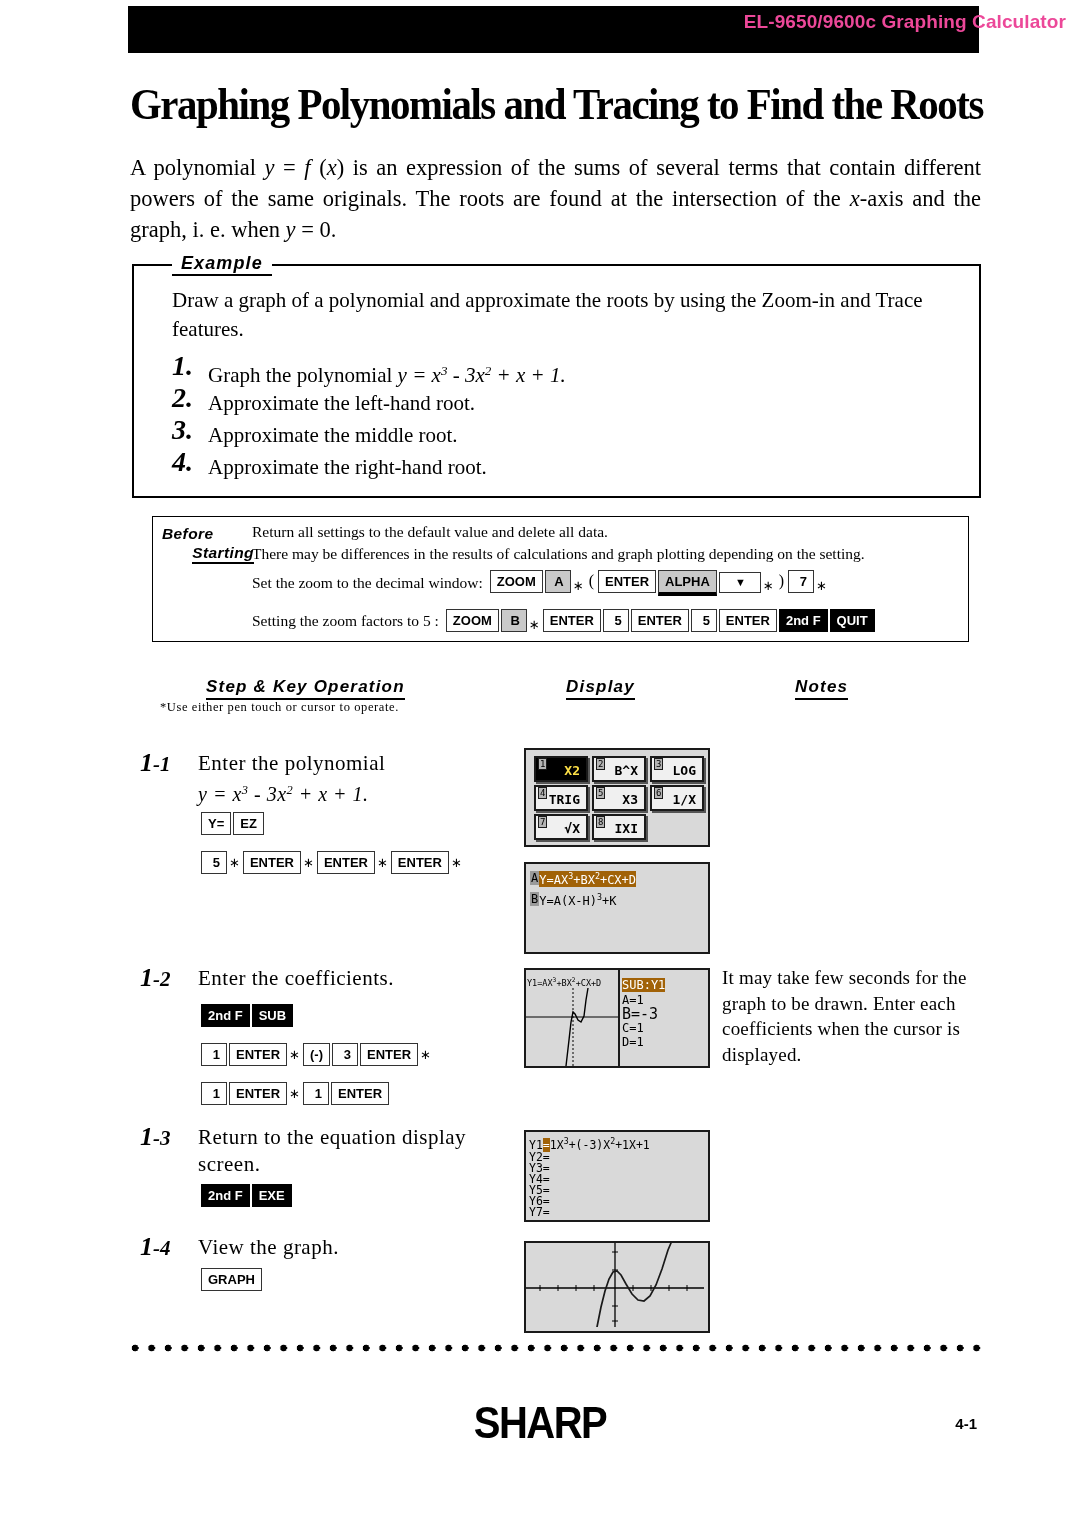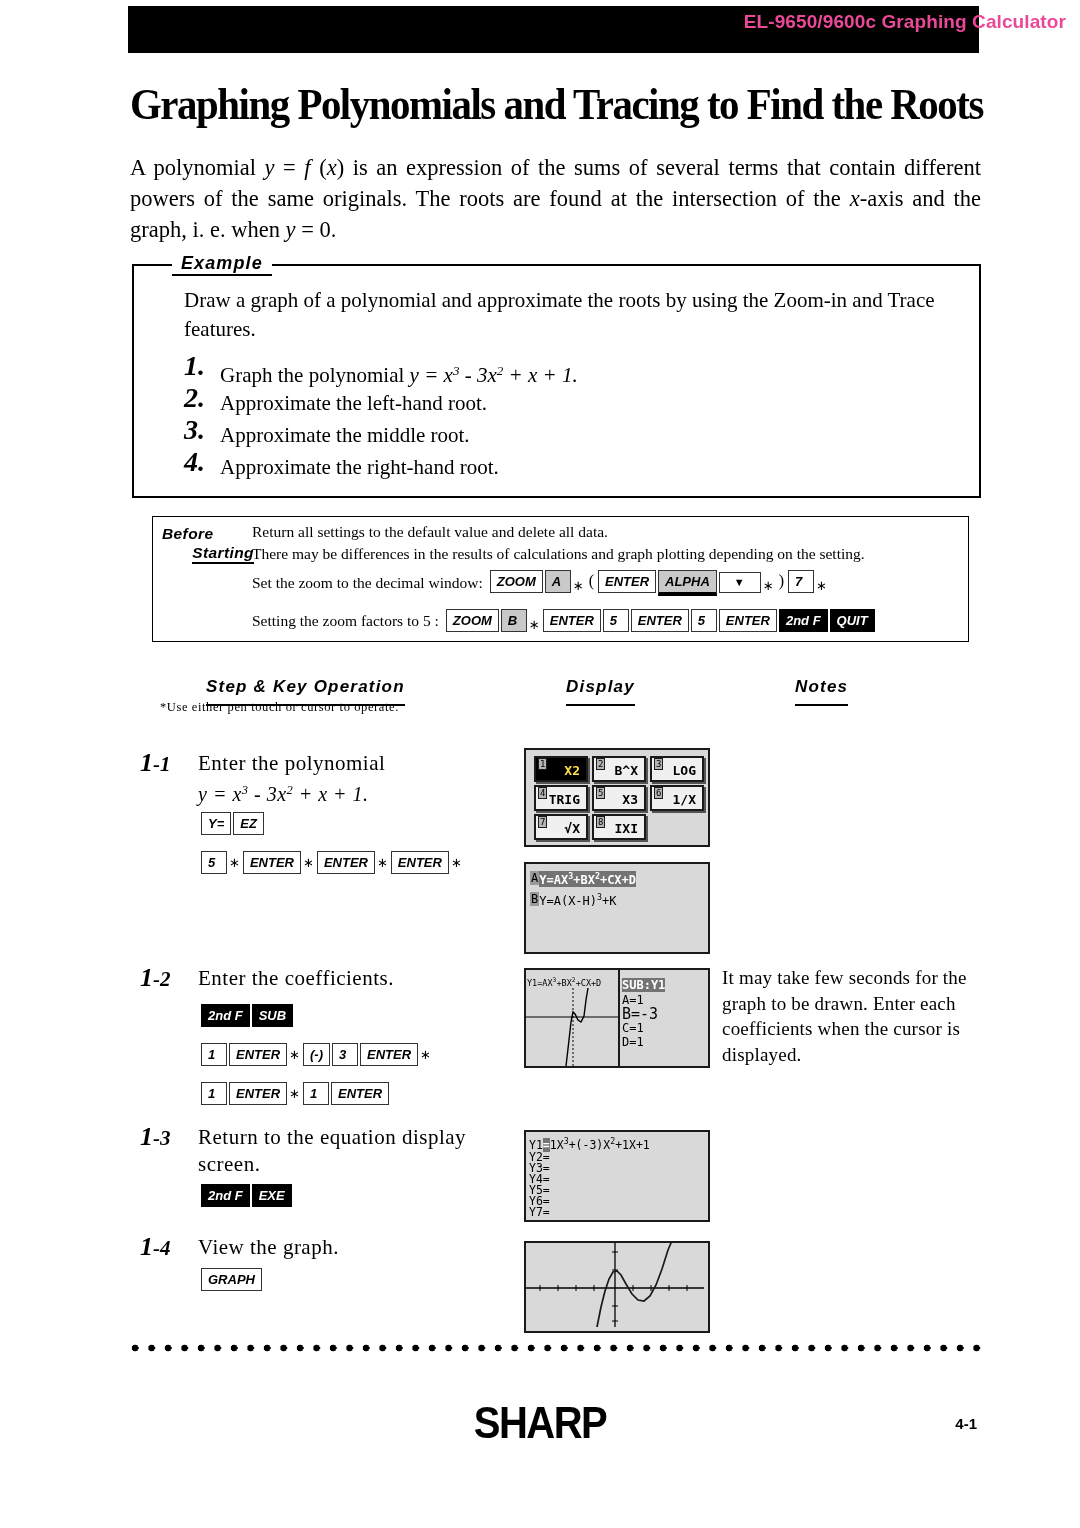--- a/index.html
+++ b/index.html
@@ -16,52 +16,52 @@
 
   .intro{position:absolute;left:130px;top:152px;width:851px;font-size:22.5px;line-height:31px;text-align:justify;}
   .intro i{font-style:italic;}
   sup.s{font-size:.62em;vertical-align:.55em;font-style:italic;}
 
   
   .ex-box{position:absolute;left:132px;top:264px;width:845px;height:230px;border:2px solid #000;}
   .ex-tab{position:absolute;left:172px;top:253px;background:#fff;padding:0 9px;
           font-family:"Liberation Sans",sans-serif;font-style:italic;font-weight:bold;font-size:18px;
           letter-spacing:1.1px;border-bottom:2px solid #000;}
-  .ex-body{position:absolute;left:172px;top:286px;width:770px;font-size:21px;line-height:28.5px;margin-left:12px;}
+  .ex-body{position:absolute;left:172px;top:286px;width:770px;font-size:21px;line-height:28.5px;}
   .ex-list{margin:13px 0 0 0;padding:0;list-style:none;}
   .ex-list li{position:relative;padding-left:36px;height:32px;line-height:30px;font-size:21px;}
   .ex-num{position:absolute;left:0;top:-5px;font-family:"Liberation Serif",serif;font-weight:bold;
           font-style:italic;font-size:28px;}
   .ex-list i{font-style:italic;}
 
   
   .bs-box{position:absolute;left:152px;top:516px;width:815px;height:124px;border:1px solid #000;}
   .bs-label{position:absolute;left:162px;top:524px;width:92px;font-family:"Liberation Sans",sans-serif;
             font-style:italic;font-weight:bold;font-size:15.5px;line-height:19px;letter-spacing:.4px;}
   .bs-label .u{border-bottom:2px solid #000;display:inline-block;}
   .bs-text{position:absolute;left:252px;top:521px;width:700px;font-size:15.5px;line-height:21.5px;}
   .bs-row{position:absolute;left:252px;display:flex;align-items:center;font-size:15.5px;}
   .bs-row.r1{top:570px;}
   .bs-row.r2{top:609px;}
   .bs-row .lead{margin-right:6px;white-space:nowrap;}
   .paren{margin:0 3px;font-size:16px;}
 
   
   .key{display:inline-block;border:1.6px solid #333;background:#fff;
-       font-family:"Liberation Sans",sans-serif;font-weight:bold;text-align:left;
-       line-height:1;padding:4px 6px;margin:0 1px;min-width:12px;font-size:13px;color:#000;font-style:italic;}
+       font-family:"Liberation Sans",sans-serif;font-weight:bold;text-align:right;
+       line-height:1;padding:4px 6px;margin:0 1px;min-width:12px;font-size:13px;color:#000;}
   .key.gray{background:#c9c9c9;}
   .key.blk{background:#000;color:#fff;border-color:#000;}
   .key.ul{border-bottom:4px solid #000;}
   .key.tri{font-size:11px;padding:4px 14px;}
   .star{font-size:13px;vertical-align:-4px;margin:0 2px 0 1px;}
 
   
   .colhead{position:absolute;font-family:"Liberation Sans",sans-serif;font-style:italic;font-weight:bold;
-           font-size:17px;letter-spacing:1.2px;border-bottom:2px solid #000;padding-bottom:7px;}
+           font-size:17px;letter-spacing:1.2px;border-bottom:2px solid #000;padding-bottom:1px;}
   .ch-step{left:206px;top:677px;}
   .ch-disp{left:566px;top:677px;}
   .ch-note{left:795px;top:677px;}
   .colnote{position:absolute;left:160px;top:700px;font-size:12.5px;letter-spacing:.6px;}
 
   
   .step-num{position:absolute;font-family:"Liberation Serif",serif;font-weight:bold;font-style:italic;font-size:26px;}
   .step-txt{position:absolute;font-size:21px;line-height:27px;letter-spacing:.5px;}
   .keyrow{position:absolute;display:flex;align-items:center;}
 
@@ -73,21 +73,21 @@
 
   .ezbtn{position:absolute;background:#f0f0f0;border:2px solid #1a1a1a;box-shadow:2px 2px 0 #555;}
   .ezbtn.sel{background:#000;}
   .ezbtn .idx{position:absolute;left:2px;top:0px;font-family:"DejaVu Sans Mono",monospace;font-size:9px;
               background:#b5b5b5;padding:0 1px;line-height:10px;border:1px solid #1a1a1a;}
   .ezbtn.sel .idx{background:#b5b5b5;color:#000;}
   .ezbtn .lbl{position:absolute;right:6px;bottom:2px;font-family:"DejaVu Sans Mono",monospace;font-size:13px;
               font-weight:bold;letter-spacing:0px;}
   .ezbtn.sel .lbl{color:#fde047;}
 
-  .hl{background:#737373;color:#fff;font-weight:bold;}
+  .hl{background:#a16207;color:#fff;}
 
   
   .dots{position:absolute;left:130px;top:1342px;width:852px;height:12px;
         background-image:radial-gradient(circle at 5px 6px,#000 3.3px,transparent 3.6px);
         background-size:16.5px 12px;}
   .sharp{position:absolute;left:0;right:0;top:1400px;text-align:center;}
   .sharp-logo{display:inline-block;font-family:"Liberation Sans",sans-serif;font-weight:bold;font-size:40px;
               letter-spacing:-1.5px;transform:scaleY(1.12);}
   .pageno{position:absolute;right:103px;top:1415px;font-family:"Liberation Sans",sans-serif;
           font-weight:bold;font-size:15px;}

